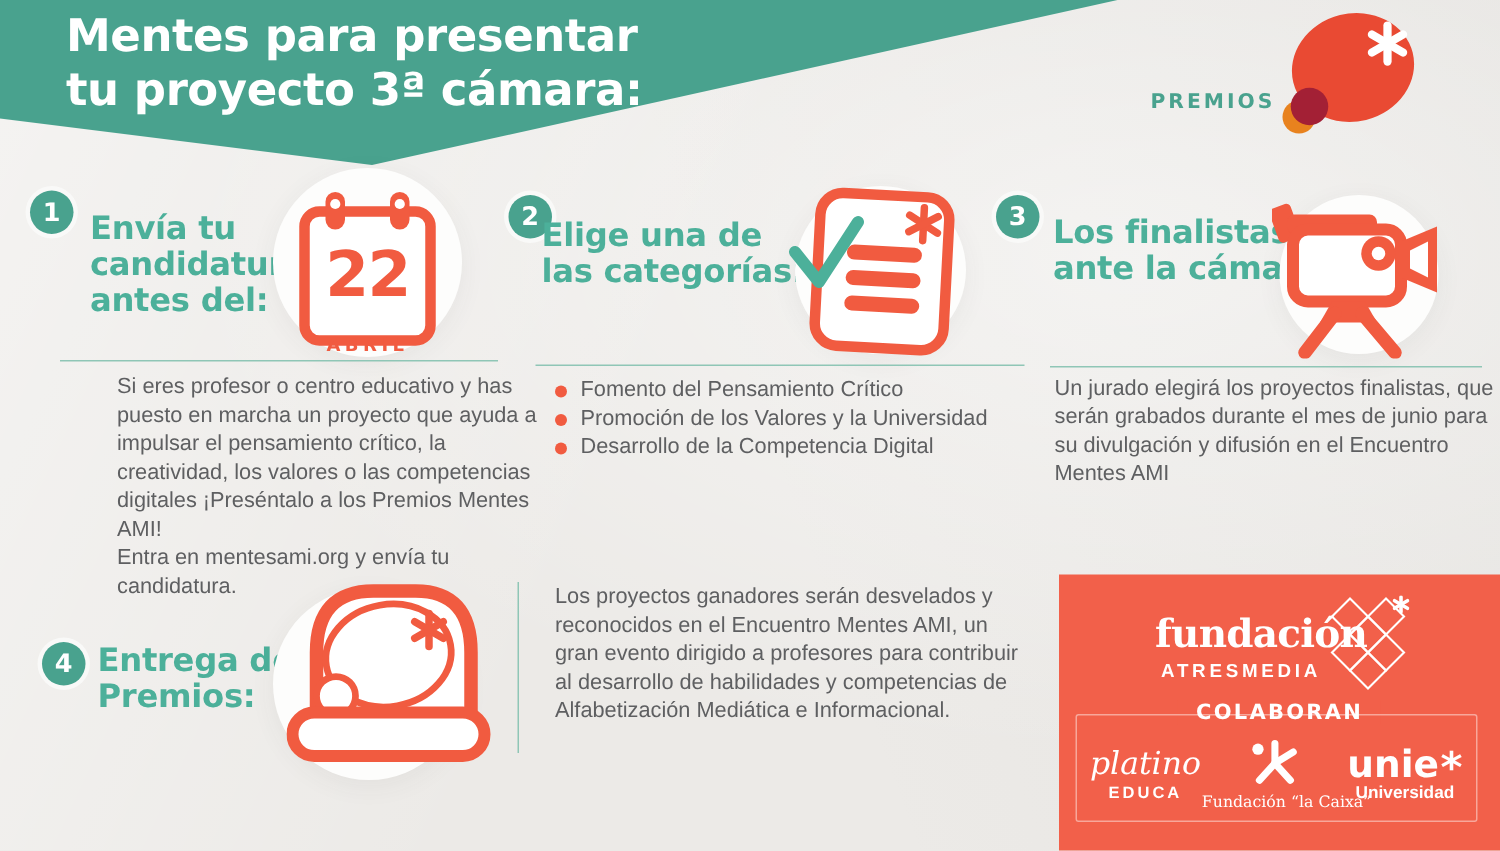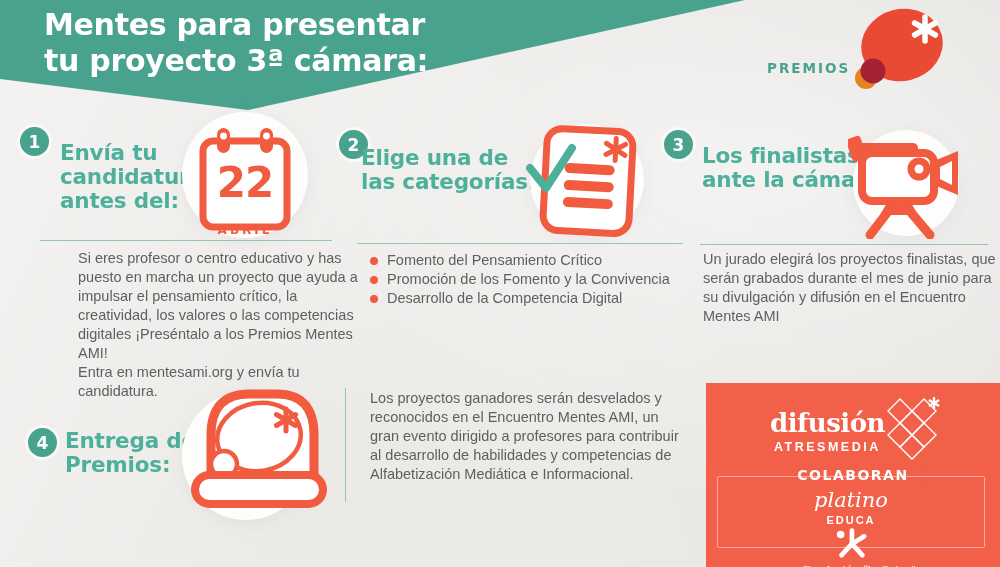--- a/index.html
+++ b/index.html
@@ -44,22 +44,22 @@
   .dot{position:absolute;left:0;top:5.5px;width:8px;height:8px;border-radius:50%;background:var(--orange);}
   
   .footer{left:706px;top:383px;width:294px;height:184px;background:var(--footer_orange);}
   .footer *{color:#fff;}
   .fundacion{position:absolute;left:64px;top:25px;font-family:"DejaVu Serif", serif;
              font-weight:700;font-size:26px;letter-spacing:-.5px;}
   .atresmedia{position:absolute;left:68px;top:57px;font-size:12.5px;font-weight:700;letter-spacing:2.5px;
               font-family:"Liberation Sans", sans-serif;}
   .colab-box{position:absolute;left:11px;top:93px;width:268px;height:72px;
              border:1px solid rgba(255,255,255,.45);border-radius:2px;
-             display:flex;align-items:center;justify-content:flex-start;
-             padding:12px 8px 4px 8px;box-sizing:border-box;flex-direction:column;}
+             display:flex;align-items:center;justify-content:flex-end;
+             padding:12px 8px 4px 8px;box-sizing:border-box;}
   .colab-label{position:absolute;top:84px;left:50%;transform:translateX(-50%);
                background:var(--footer_orange);padding:0 12px;font-weight:700;
                font-size:14px;letter-spacing:1.5px;white-space:nowrap;}
   .partner{text-align:center;}
   .platino-name{font-family:"DejaVu Serif", serif;font-style:italic;font-size:21px;line-height:22px;}
   .partner-sub{font-size:11px;font-weight:700;letter-spacing:2px;margin-top:3px;
                font-family:"Liberation Sans", sans-serif;}
   .unie-name{font-weight:700;font-size:25px;line-height:24px;font-family:"DejaVu Sans", sans-serif;}
   .unie-ast{font-size:28px;position:relative;top:3px;margin-left:1px;}
   .unie-sub{font-size:11.5px;font-weight:700;margin-top:1px;font-family:"Liberation Sans", sans-serif;}
@@ -122,21 +122,21 @@
         <line x1="88" y1="17" x2="88" y2="39"></line>
         <line x1="78.5" y1="22.5" x2="97.5" y2="33.5"></line>
         <line x1="78.5" y1="33.5" x2="97.5" y2="22.5"></line>
       </g>
     </g>
     <polyline points="4,48 20,68 46,28" fill="none" stroke-width="8" stroke-linecap="round" stroke-linejoin="round" style="stroke:var(--teal_bright);"></polyline>
   </svg>
   <div class="abs hline" style="left:357px;top:243px;width:326px;"></div>
   <ul class="bullets">
     <li><span class="dot"></span><span>Fomento del Pensamiento Crítico</span></li>
-    <li><span class="dot"></span><span>Promoción de los Fomento y la Convivencia</span></li>
+    <li><span class="dot"></span><span>Promoción de los Valores y la Universidad</span></li>
     <li><span class="dot"></span><span>Desarrollo de la Competencia Digital</span></li>
   </ul>
 
   <div class="abs num" style="left:664px;top:130px;">3</div>
   <div class="abs heading" style="left:702px;top:144px;width:210px;">Los finalistas
 ante la cámara</div>
   <div class="abs wcircle" style="left:853px;top:130px;width:106px;height:106px;"></div>
   <svg class="abs" style="left:848px;top:131px;" width="118" height="108" viewBox="0 0 118 108">
     <rect x="1" y="6" width="15" height="24" rx="3" transform="rotate(-20 8 18)" style="fill:var(--orange);"></rect>
     <rect x="10" y="12" width="60" height="13" rx="5" style="fill:var(--orange);"></rect>
@@ -166,21 +166,21 @@
       <line x1="85.5" y1="27.5" x2="104.5" y2="38.5"></line>
       <line x1="85.5" y1="38.5" x2="104.5" y2="27.5"></line>
     </g>
     <circle cx="33" cy="77" r="13" style="fill:#ffffff;stroke:var(--orange);" stroke-width="4.5"></circle>
     <rect x="4" y="88" width="128" height="29" rx="14.5" style="fill:#ffffff;stroke:var(--orange);" stroke-width="8"></rect>
   </svg>
   <div class="abs vline" style="left:345px;top:388px;height:114px;"></div>
   <div class="abs para" style="left:370px;top:389px;width:312px;">Los proyectos ganadores serán desvelados y reconocidos en el Encuentro Mentes AMI, un gran evento dirigido a profesores para contribuir al desarrollo de habilidades y competencias de Alfabetización Mediática e Informacional.</div>
 
   <div class="abs footer">
-    <div class="fundacion">difusión</div>
+    <div class="fundacion">fundación</div>
     <div class="atresmedia">ATRESMEDIA</div>
     <svg style="position:absolute;left:178px;top:14px;" width="56" height="66" viewBox="0 0 56 66">
       <g fill="none" stroke="#ffffff" stroke-width="1.4">
         <path d="M16 2 L28 14 L16 26 L4 14 Z"></path>
         <path d="M40 2 L52 14 L40 26 L28 14 Z"></path>
         <path d="M28 14 L40 26 L28 38 L16 26 Z"></path>
         <path d="M16 26 L28 38 L16 50 L4 38 Z"></path>
         <path d="M40 26 L52 38 L40 50 L28 38 Z"></path>
         <path d="M28 38 L40 50 L28 62 L16 50 Z"></path>
       </g>

